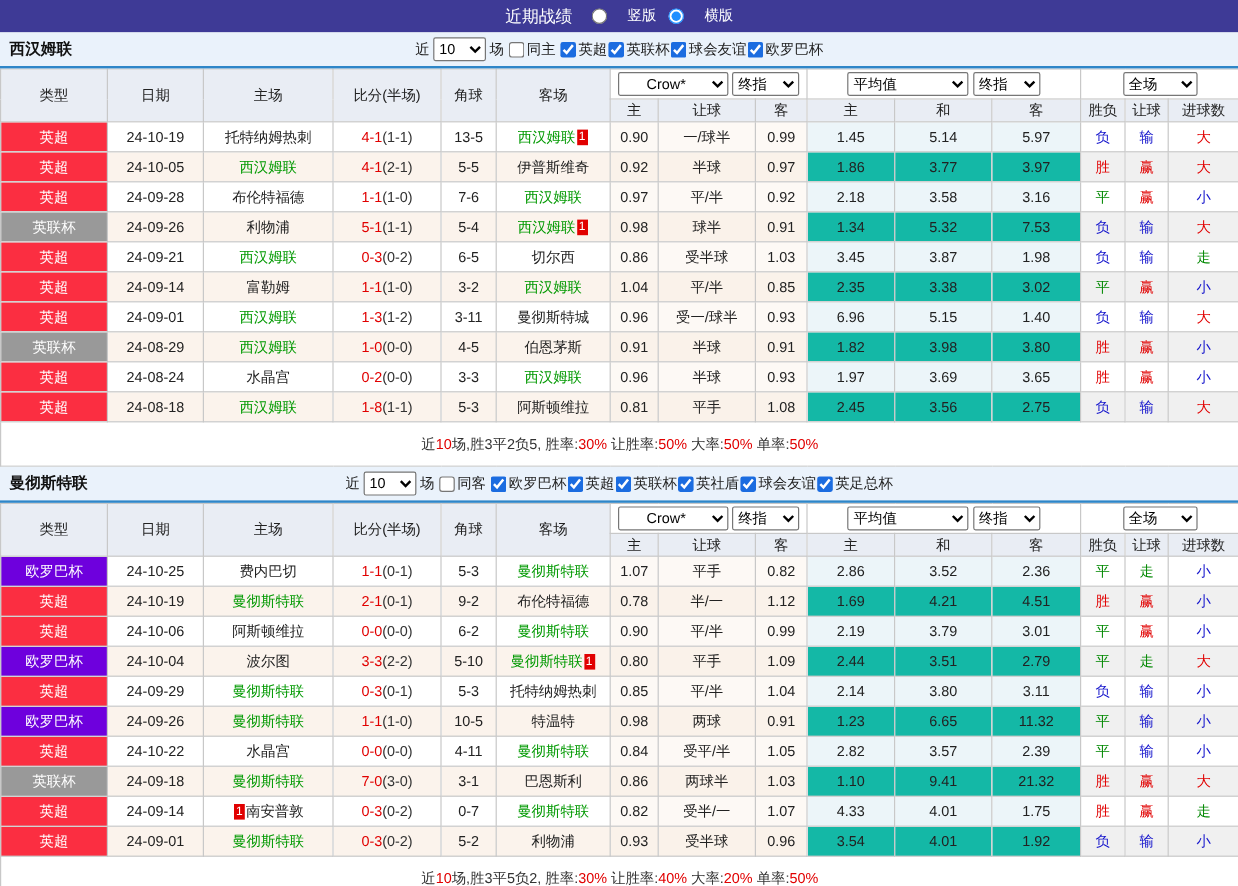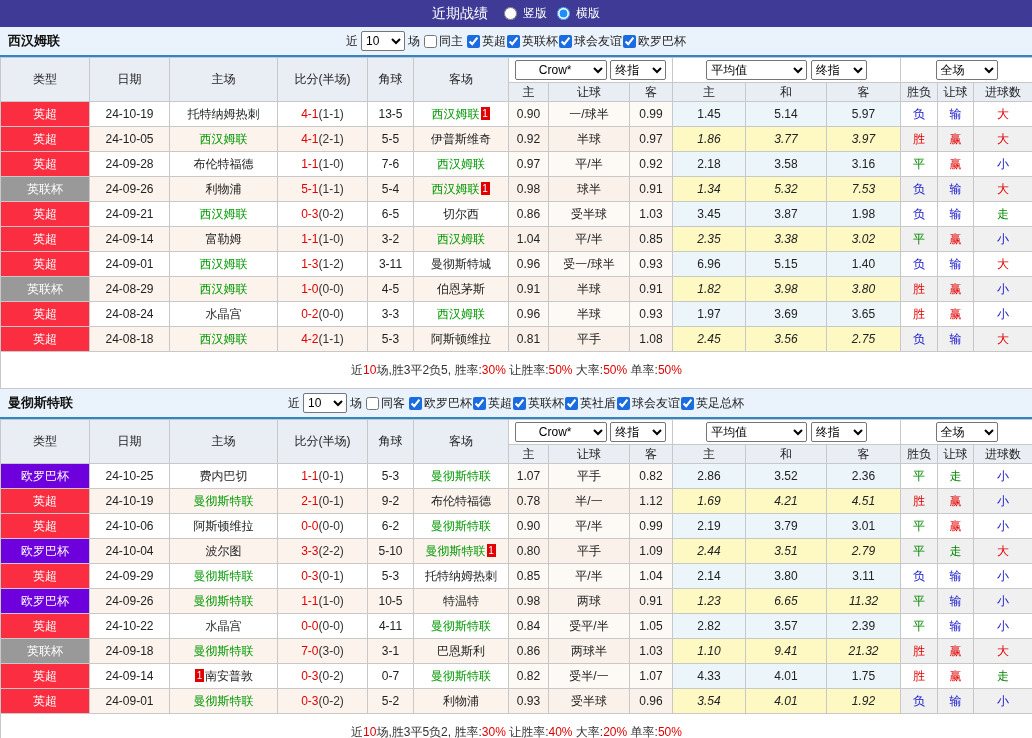--- a/index.html
+++ b/index.html
@@ -7,21 +7,21 @@
     --lgred:#fb2e41; --lggray:#999999; --lgpurple:#6e00dd;
     --tgreen:#009900; --bar:#3e3a96; --tbline:#2e86c8; --tbbg:#eaf2fb;
     --hbg:#e9edf4; --accent:#1b6ce0;
   }
   *{box-sizing:border-box;}
   body{margin:0;width:1032px;background:#fff;color:#222;
        font-family:"Liberation Sans","DejaVu Sans",sans-serif;font-size:12px;}
   .titlebar{height:27px;background:var(--bar);color:#fff;display:flex;
             align-items:center;justify-content:center;gap:10px;}
   .titlebar .title{font-weight:normal;font-size:14px;margin-right:6px;}
-  .radio{display:inline-flex;align-items:center;gap:6px;font-size:12px;cursor:pointer;}
+  .radio{display:inline-flex;align-items:center;gap:17px;font-size:12px;cursor:pointer;}
   .radio input{margin:0;accent-color:#1f8fff;width:13px;height:13px;}
   .teambar{height:30px;background:var(--tbbg);border-bottom:2px solid var(--tbline);
            display:flex;align-items:center;position:relative;}
   .teamname{position:absolute;left:8px;font-weight:bold;font-size:13px;color:#111;}
   .filters{margin:0 auto;display:flex;align-items:center;gap:3px;}
   .filters .chk{display:inline-flex;align-items:center;gap:1px;}
   .filters input[type=checkbox]{width:13px;height:13px;margin:0 1px;accent-color:var(--accent);}
   .leagues{display:inline-flex;align-items:center;}
   select{font-size:12px;height:20px;border:1px solid #767676;border-radius:2px;background:#fff;}
   .sel-count{width:44px;}
@@ -34,21 +34,21 @@
   col.c13{width:37px} col.c14{width:36px} col.c15{width:59px}
   thead th{background:var(--hbg);font-weight:normal;height:25px;}
   thead th.ddcell{background:#fff;}
   thead tr.hdr-sub th{height:19px;}
   tbody td{height:25px;}
   tbody tr.odd td{background:#fff;}
   tbody tr.even td{background:#fbf3ec;}
   tbody tr.odd td.c-odds{background:#fdf9f5;}
   tbody tr.even td.c-odds{background:#faf2ea;}
   tbody tr.odd td.c-avg{background:#ecf5f9;}
-  tbody tr.even td.c-avg{background:#fef9c3;font-style:italic;}
+  tbody tr.even td.c-avg{background:#14b8a6;}
   tbody tr.odd td.c-res{background:#fff;}
   tbody tr.even td.c-res{background:#f0f0f0;}
   td.lg{color:#fff;}
   td.lg-red{background:var(--lgred) !important;}
   td.lg-gray{background:var(--lggray) !important;}
   td.lg-purple{background:var(--lgpurple) !important;}
   .tg{color:var(--tgreen);}
   .ft{color:var(--red);text-align:right;} .ht{color:#333;}
   .r-r{color:var(--red);} .r-g{color:var(--green);} .r-b{color:var(--blue);}
   .bdg{display:inline-block;background:var(--red);color:#fff;font-size:10px;
@@ -303,21 +303,21 @@
           <td class="c-avg">3.69</td>
           <td class="c-avg">3.65</td>
           <td class="c-res r-r">胜</td>
           <td class="c-res r-r">赢</td>
           <td class="c-res r-b">小</td>
         </tr>
         <tr class="even">
           <td class="lg lg-red">英超</td>
           <td>24-08-18</td>
           <td><span class="tg">西汉姆联</span></td>
-          <td><span class="ft">4-2</span><span class="ht">(1-1)</span></td>
+          <td><span class="ft">1-8</span><span class="ht">(1-1)</span></td>
           <td>5-3</td>
           <td><span>阿斯顿维拉</span></td>
           <td class="c-odds">0.81</td>
           <td class="c-odds">平手</td>
           <td class="c-odds">1.08</td>
           <td class="c-avg">2.45</td>
           <td class="c-avg">3.56</td>
           <td class="c-avg">2.75</td>
           <td class="c-res r-b">负</td>
           <td class="c-res r-b">输</td>

